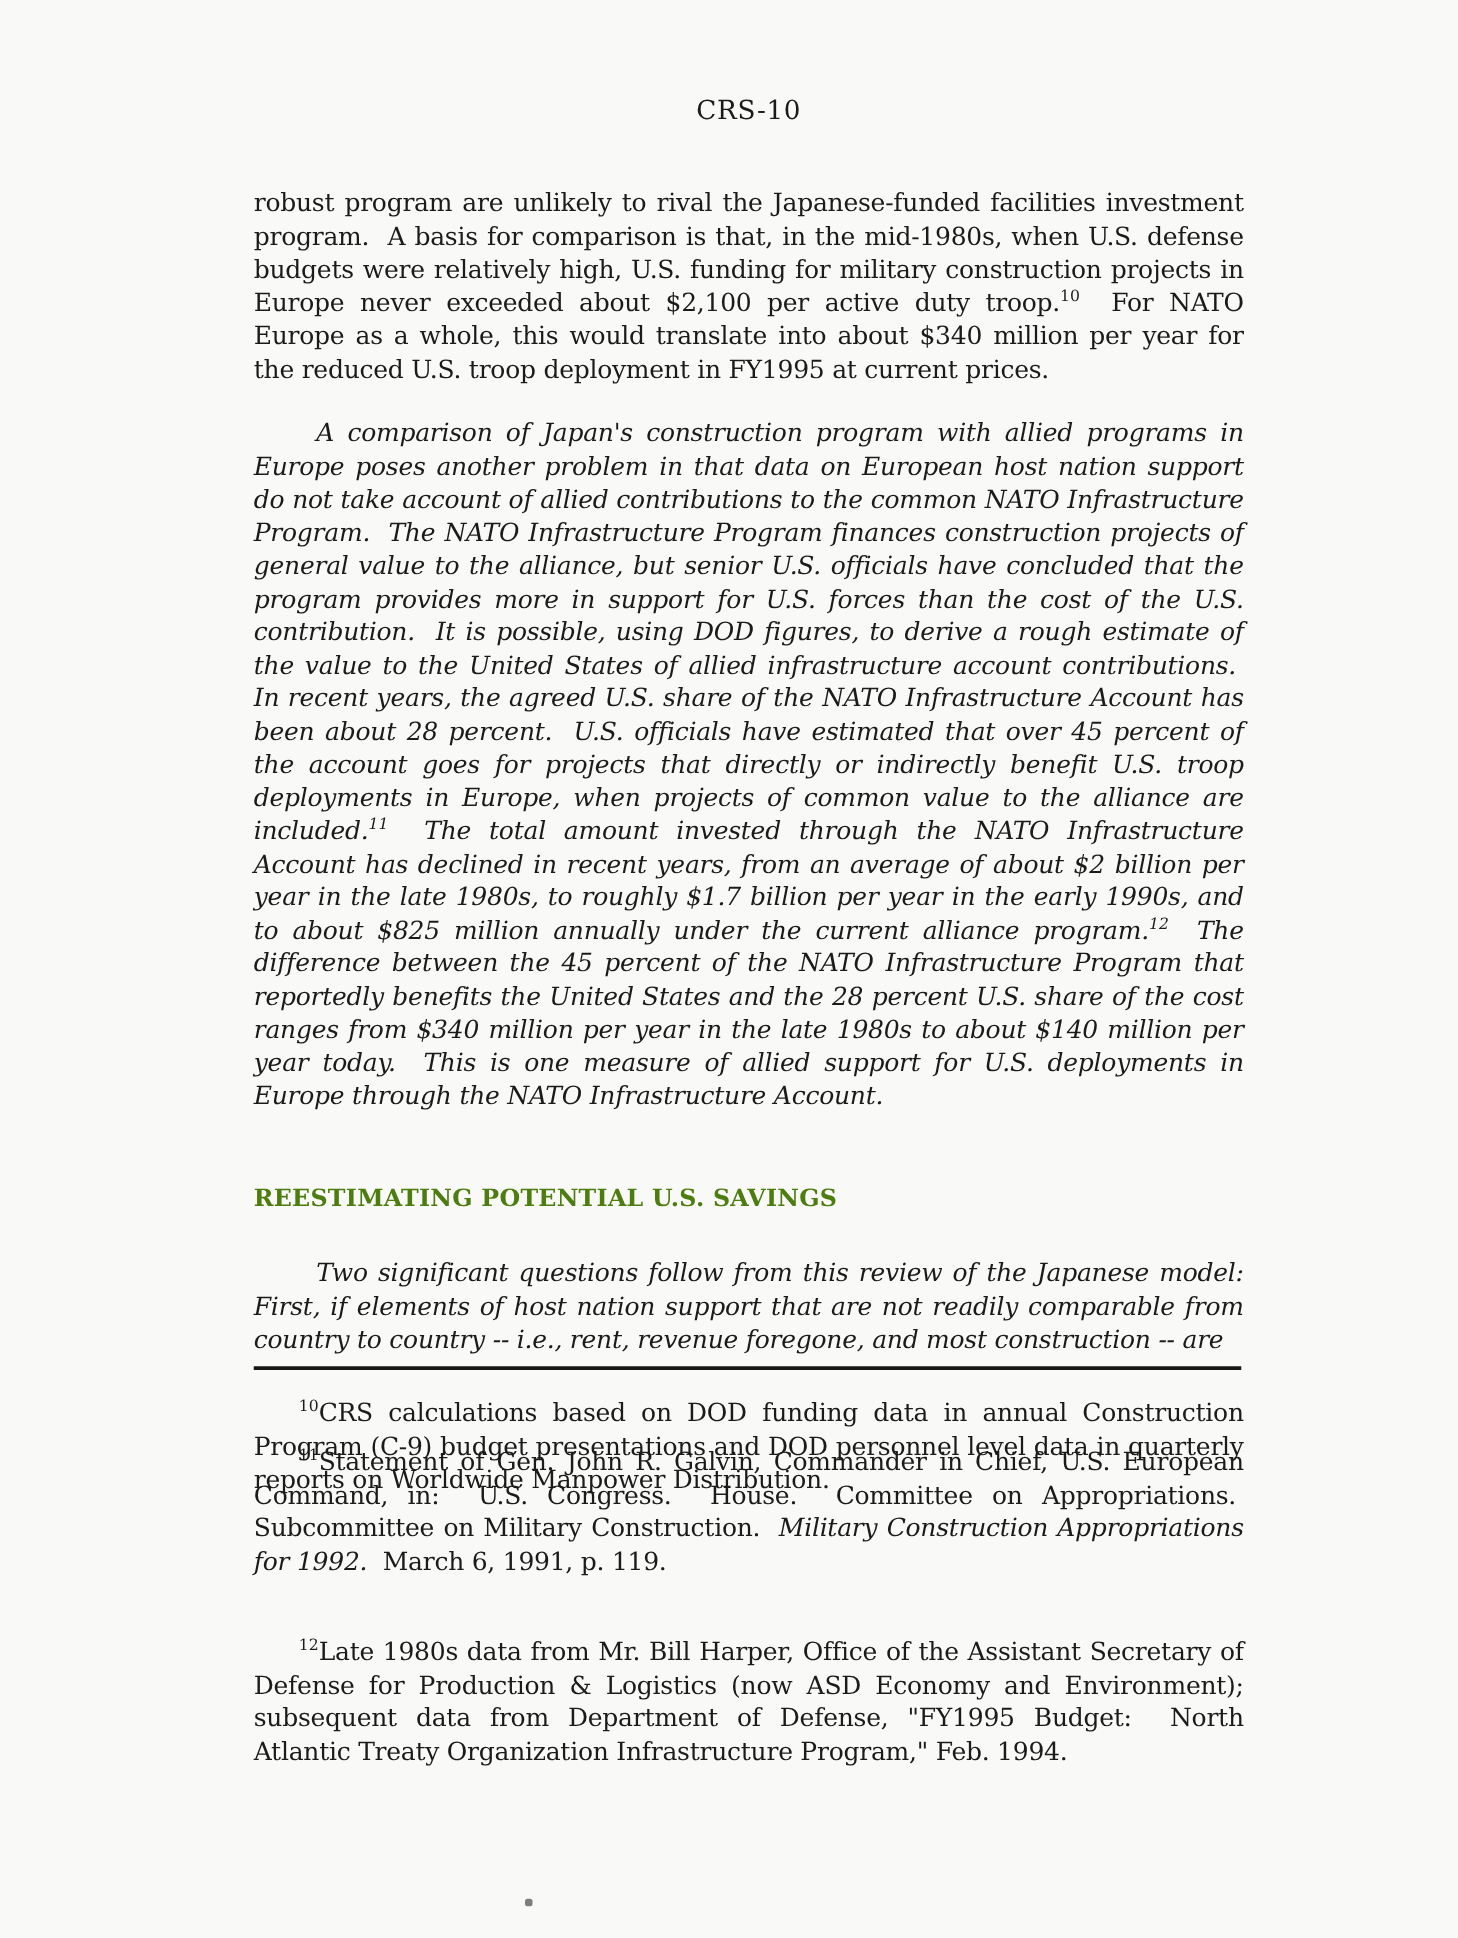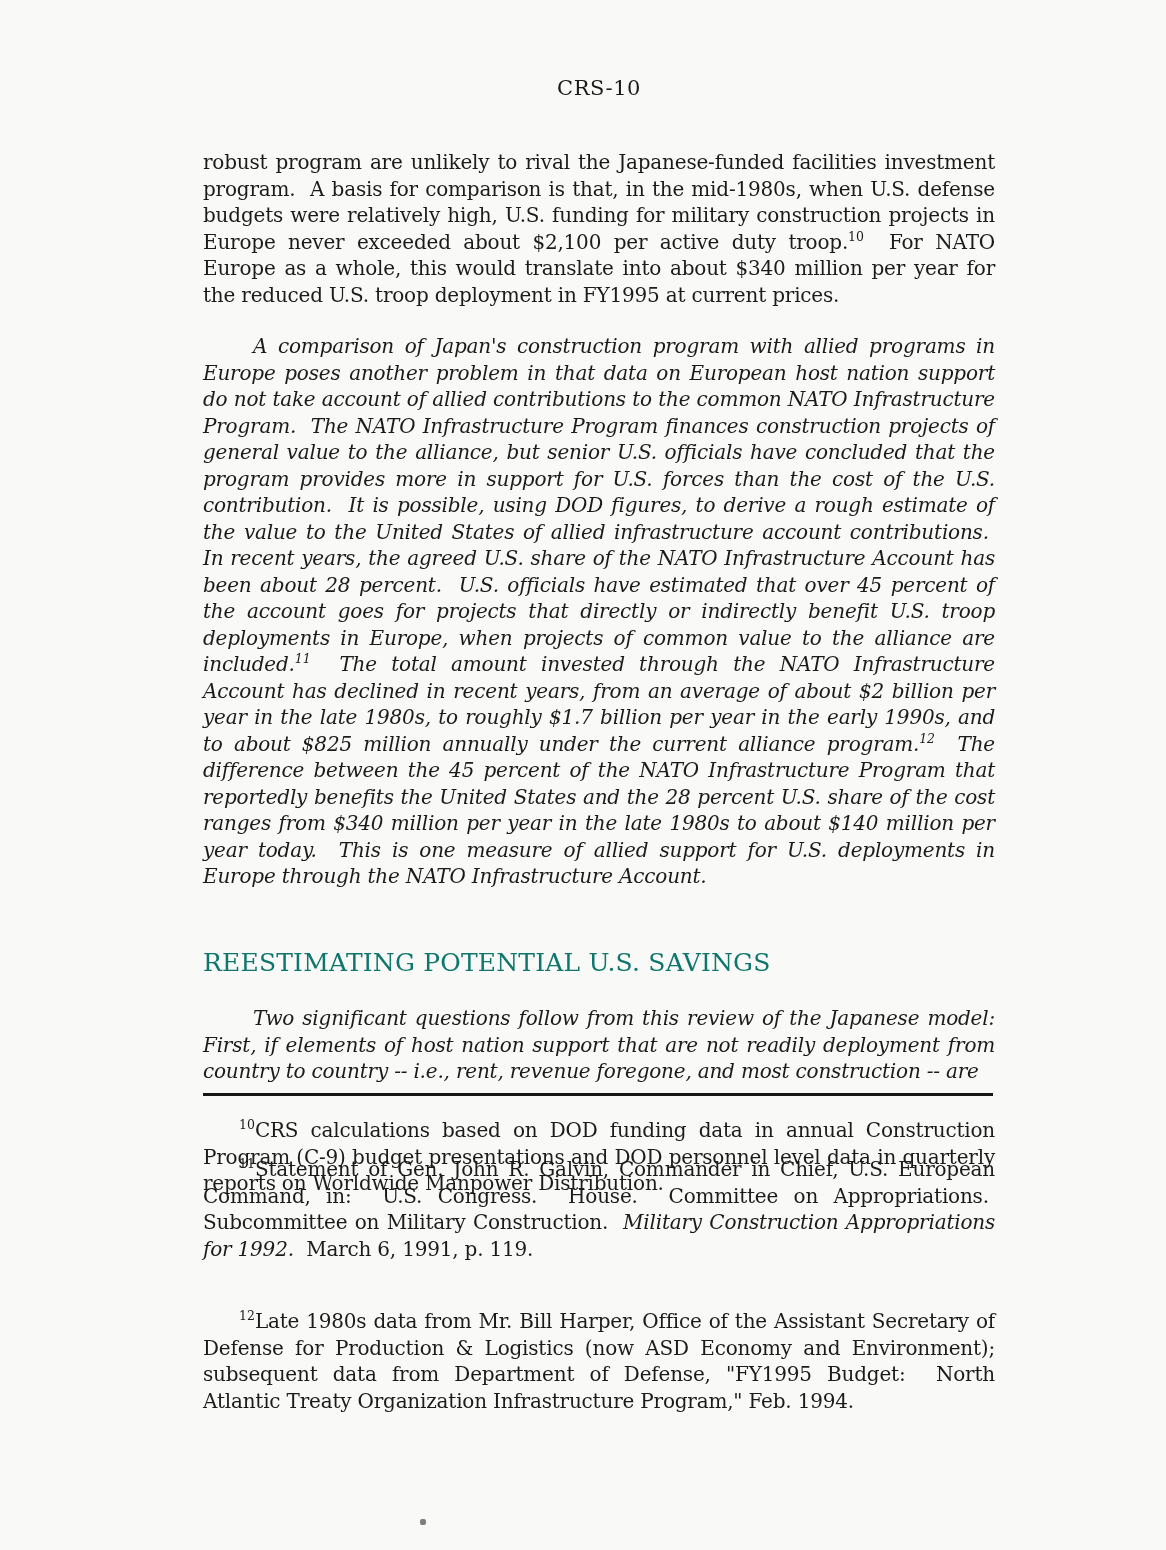--- a/index.html
+++ b/index.html
@@ -36,24 +36,24 @@
   }
 
   .indent { text-indent: 50px; font-style: italic; }
   .indent-fn { text-indent: 36px; }
 
   .section-heading {
     position: absolute;
     left: 203px;
     width: 792px;
     margin: 0;
-    font-size: 25px;
-    font-weight: normal;
+    font-size: 19px;
+    font-weight: bold;
     letter-spacing: 0.2px;
-    color: #0f766e;
+    color: #4d7c0f;
   }
 
   .footnote-rule {
     position: absolute;
     left: 203px;
     width: 790px;
     height: 3px;
     background: #171717;
   }
 
@@ -83,21 +83,21 @@
 <div class="page">
 
   <div class="page-header">CRS-10</div>
 
   <div class="para" style="top:149px"><span>robust program are unlikely to rival the Japanese-funded facilities investment program.&nbsp; A basis for comparison is that, in the mid-1980s, when U.S. defense budgets were relatively high, U.S. funding for military construction projects in Europe never exceeded about $2,100 per active duty troop.</span><sup>10</sup><span>&nbsp; For NATO Europe as a whole, this would translate into about $340 million per year for the reduced U.S. troop deployment in FY1995 at current prices.</span></div>
 
   <div class="para indent" style="top:333px"><span>A comparison of Japan's construction program with allied programs in Europe poses another problem in that data on European host nation support do not take account of allied contributions to the common NATO Infrastructure Program.&nbsp; The NATO Infrastructure Program finances construction projects of general value to the alliance, but senior U.S. officials have concluded that the program provides more in support for U.S. forces than the cost of the U.S. contribution.&nbsp; It is possible, using DOD figures, to derive a rough estimate of the value to the United States of allied infrastructure account contributions.&nbsp; In recent years, the agreed U.S. share of the NATO Infrastructure Account has been about 28 percent.&nbsp; U.S. officials have estimated that over 45 percent of the account goes for projects that directly or indirectly benefit U.S. troop deployments in Europe, when projects of common value to the alliance are included.</span><sup>11</sup><span>&nbsp; The total amount invested through the NATO Infrastructure Account has declined in recent years, from an average of about $2 billion per year in the late 1980s, to roughly $1.7 billion per year in the early 1990s, and to about $825 million annually under the current alliance program.</span><sup>12</sup><span>&nbsp; The difference between the 45 percent of the NATO Infrastructure Program that reportedly benefits the United States and the 28 percent U.S. share of the cost ranges from $340 million per year in the late 1980s to about $140 million per year today.&nbsp; This is one measure of allied support for U.S. deployments in Europe through the NATO Infrastructure Account.</span></div>
 
   <h2 class="section-heading" style="top:948px">REESTIMATING POTENTIAL U.S. SAVINGS</h2>
 
-  <div class="para indent" style="top:1005px"><span>Two significant questions follow from this review of the Japanese model: First, if elements of host nation support that are not readily deployment from country to country -- i.e., rent, revenue foregone, and most construction -- are</span></div>
+  <div class="para indent" style="top:1005px"><span>Two significant questions follow from this review of the Japanese model: First, if elements of host nation support that are not readily comparable from country to country -- i.e., rent, revenue foregone, and most construction -- are</span></div>
 
   <div class="footnote-rule" style="top:1093px"></div>
 
   <div class="para indent-fn" style="top:1117px"><sup>10</sup><span>CRS calculations based on DOD funding data in annual Construction Program (C-9) budget presentations and DOD personnel level data in quarterly reports on Worldwide Manpower Distribution.</span></div>
 
   <div class="para indent-fn" style="top:1156px"><sup>11</sup><span>Statement of Gen. John R. Galvin, Commander in Chief, U.S. European Command, in:&nbsp; U.S. Congress.&nbsp; House.&nbsp; Committee on Appropriations.&nbsp; Subcommittee on Military Construction.&nbsp; </span><em>Military Construction Appropriations for 1992.</em><span>&nbsp; March 6, 1991, p. 119.</span></div>
 
   <div class="para indent-fn" style="top:1308px"><sup>12</sup><span>Late 1980s data from Mr. Bill Harper, Office of the Assistant Secretary of Defense for Production &amp; Logistics (now ASD Economy and Environment); subsequent data from Department of Defense, "FY1995 Budget:&nbsp; North Atlantic Treaty Organization Infrastructure Program," Feb. 1994.</span></div>
 
   <div class="scan-speck"></div>

